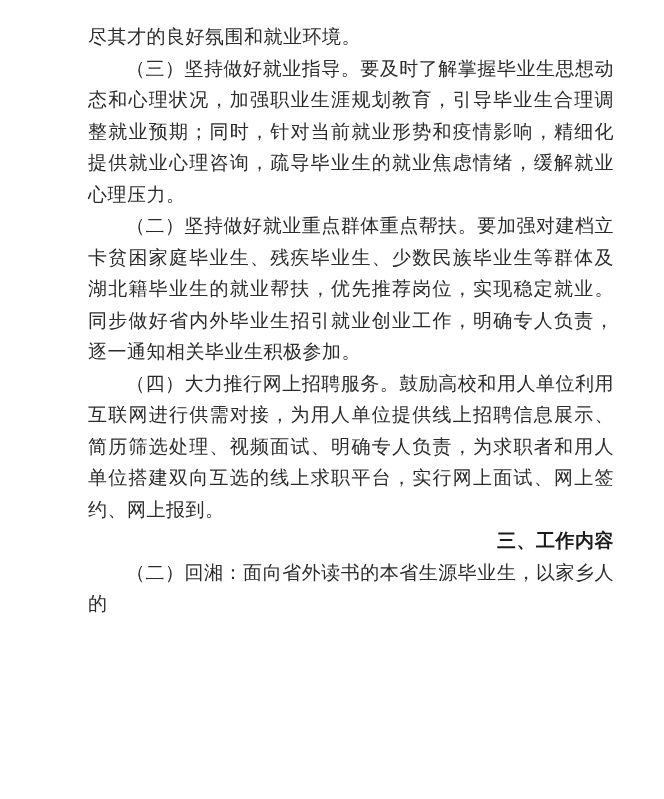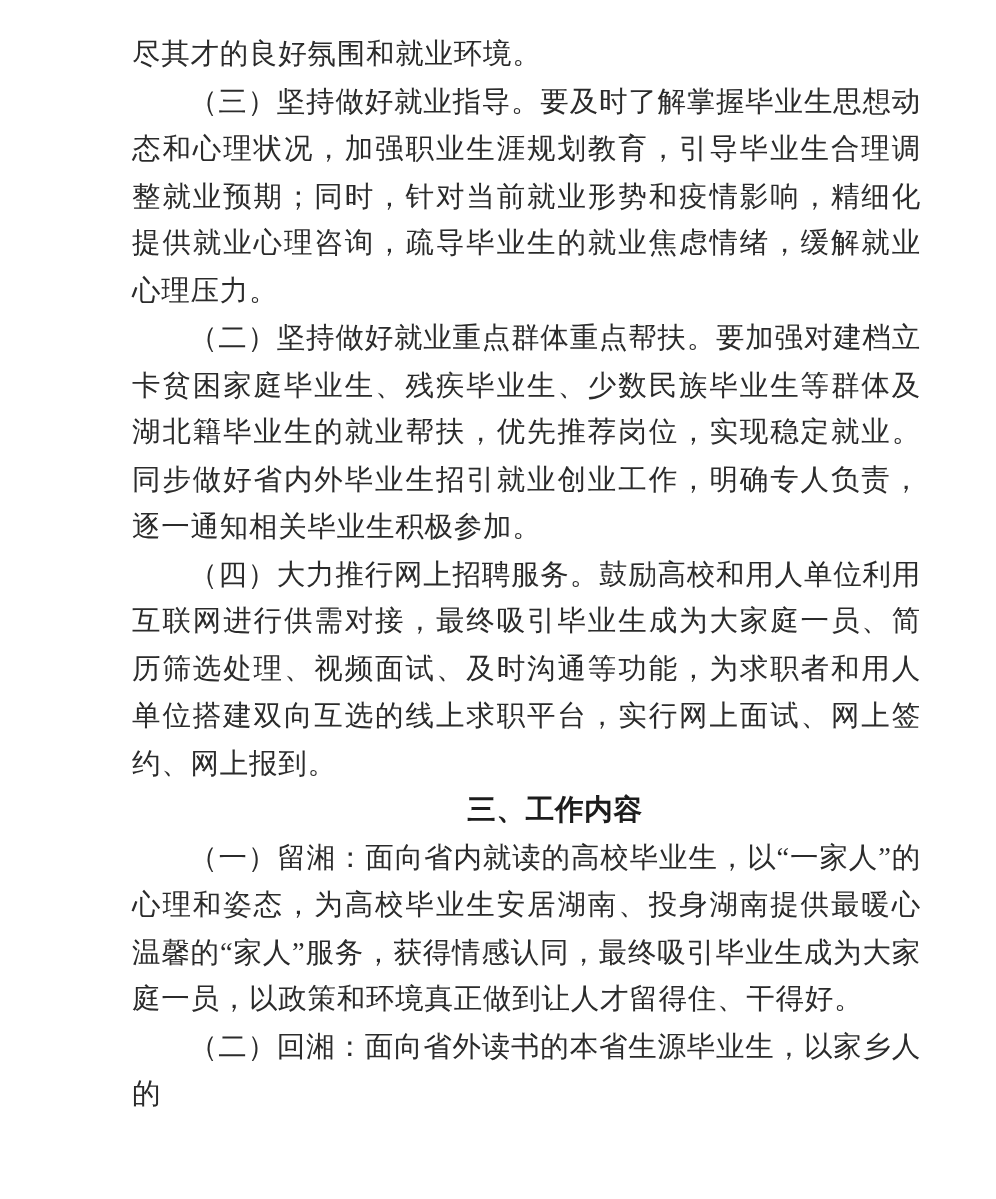--- a/index.html
+++ b/index.html
@@ -30,30 +30,29 @@
     text-indent: 2em;
     letter-spacing: 0.5px;
   }
   .body-text p.continuation {
     text-indent: 0;
   }
   .body-text p.heading {
     font-family: "Liberation Sans", sans-serif;
     font-weight: bold;
     color: #1c1c1c;
-    text-align: center;
+    text-align: right;
   }
 </style>
 </head>
 <body>
 
 <div class="page">
   <div class="body-text">
     <p class="continuation">尽其才的良好氛围和就业环境。</p>
     <p>（三）坚持做好就业指导。要及时了解掌握毕业生思想动态和心理状况，加强职业生涯规划教育，引导毕业生合理调整就业预期；同时，针对当前就业形势和疫情影响，精细化提供就业心理咨询，疏导毕业生的就业焦虑情绪，缓解就业心理压力。</p>
     <p>（二）坚持做好就业重点群体重点帮扶。要加强对建档立卡贫困家庭毕业生、残疾毕业生、少数民族毕业生等群体及湖北籍毕业生的就业帮扶，优先推荐岗位，实现稳定就业。同步做好省内外毕业生招引就业创业工作，明确专人负责，逐一通知相关毕业生积极参加。</p>
-    <p>（四）大力推行网上招聘服务。鼓励高校和用人单位利用互联网进行供需对接，最终吸引毕业生成为大家庭一员、简历筛选处理、视频面试、及时沟通等功能，为求职者和用人单位搭建双向互选的线上求职平台，实行网上面试、网上签约、网上报到。</p>
+    <p>（四）大力推行网上招聘服务。鼓励高校和用人单位利用互联网进行供需对接，为用人单位提供线上招聘信息展示、简历筛选处理、视频面试、明确专人负责，为求职者和用人单位搭建双向互选的线上求职平台，实行网上面试、网上签约、网上报到。</p>
     <p class="heading">三、工作内容</p>
-    <p>（一）留湘：面向省内就读的高校毕业生，以“一家人”的心理和姿态，为高校毕业生安居湖南、投身湖南提供最暖心温馨的“家人”服务，获得情感认同，最终吸引毕业生成为大家庭一员，以政策和环境真正做到让人才留得住、干得好。</p>
     <p>（二）回湘：面向省外读书的本省生源毕业生，以家乡人的</p>
   </div>
 
 </div>
 
 </body></html>

